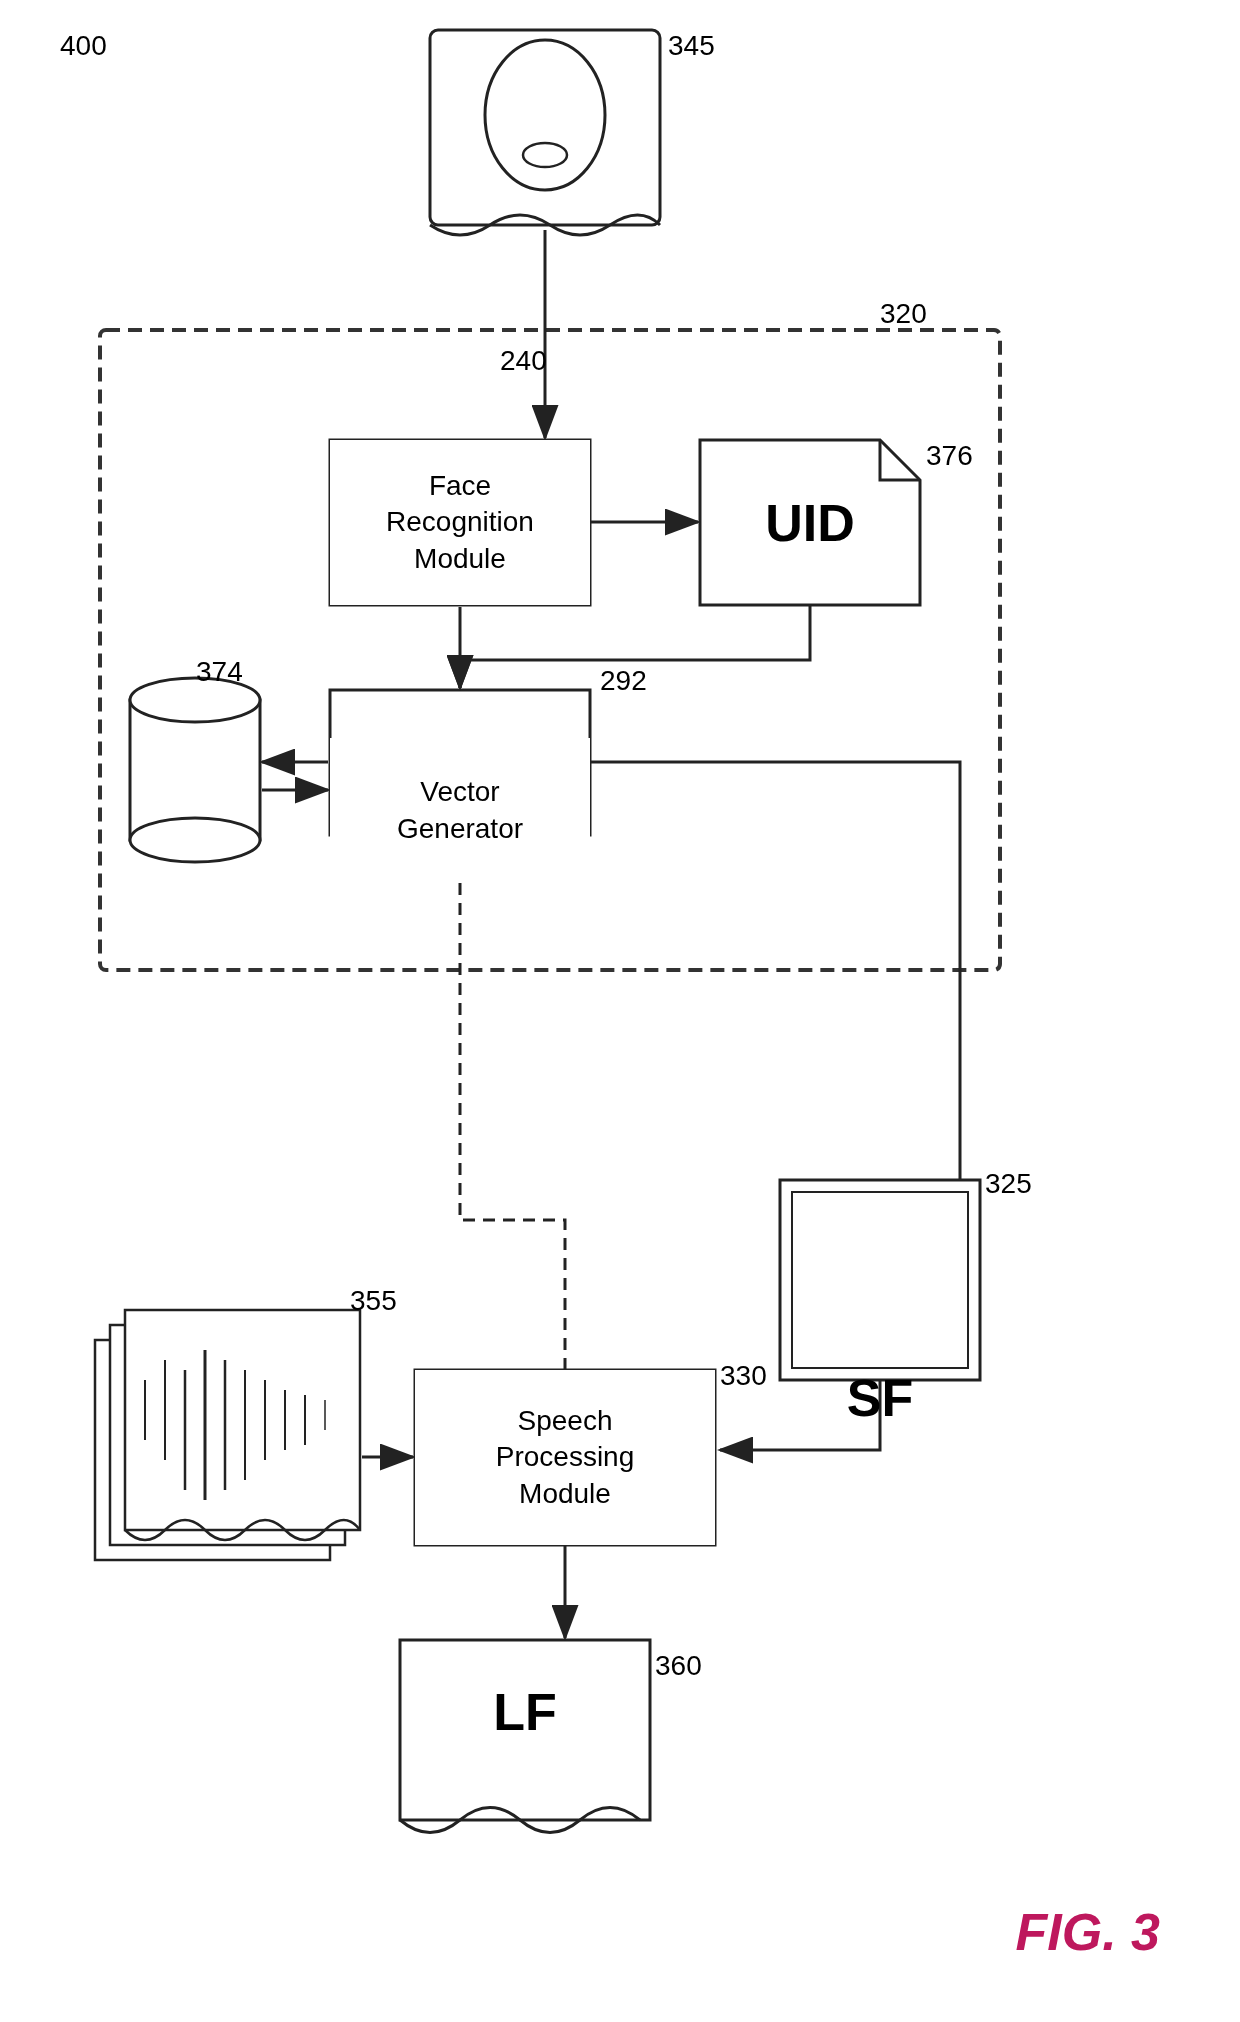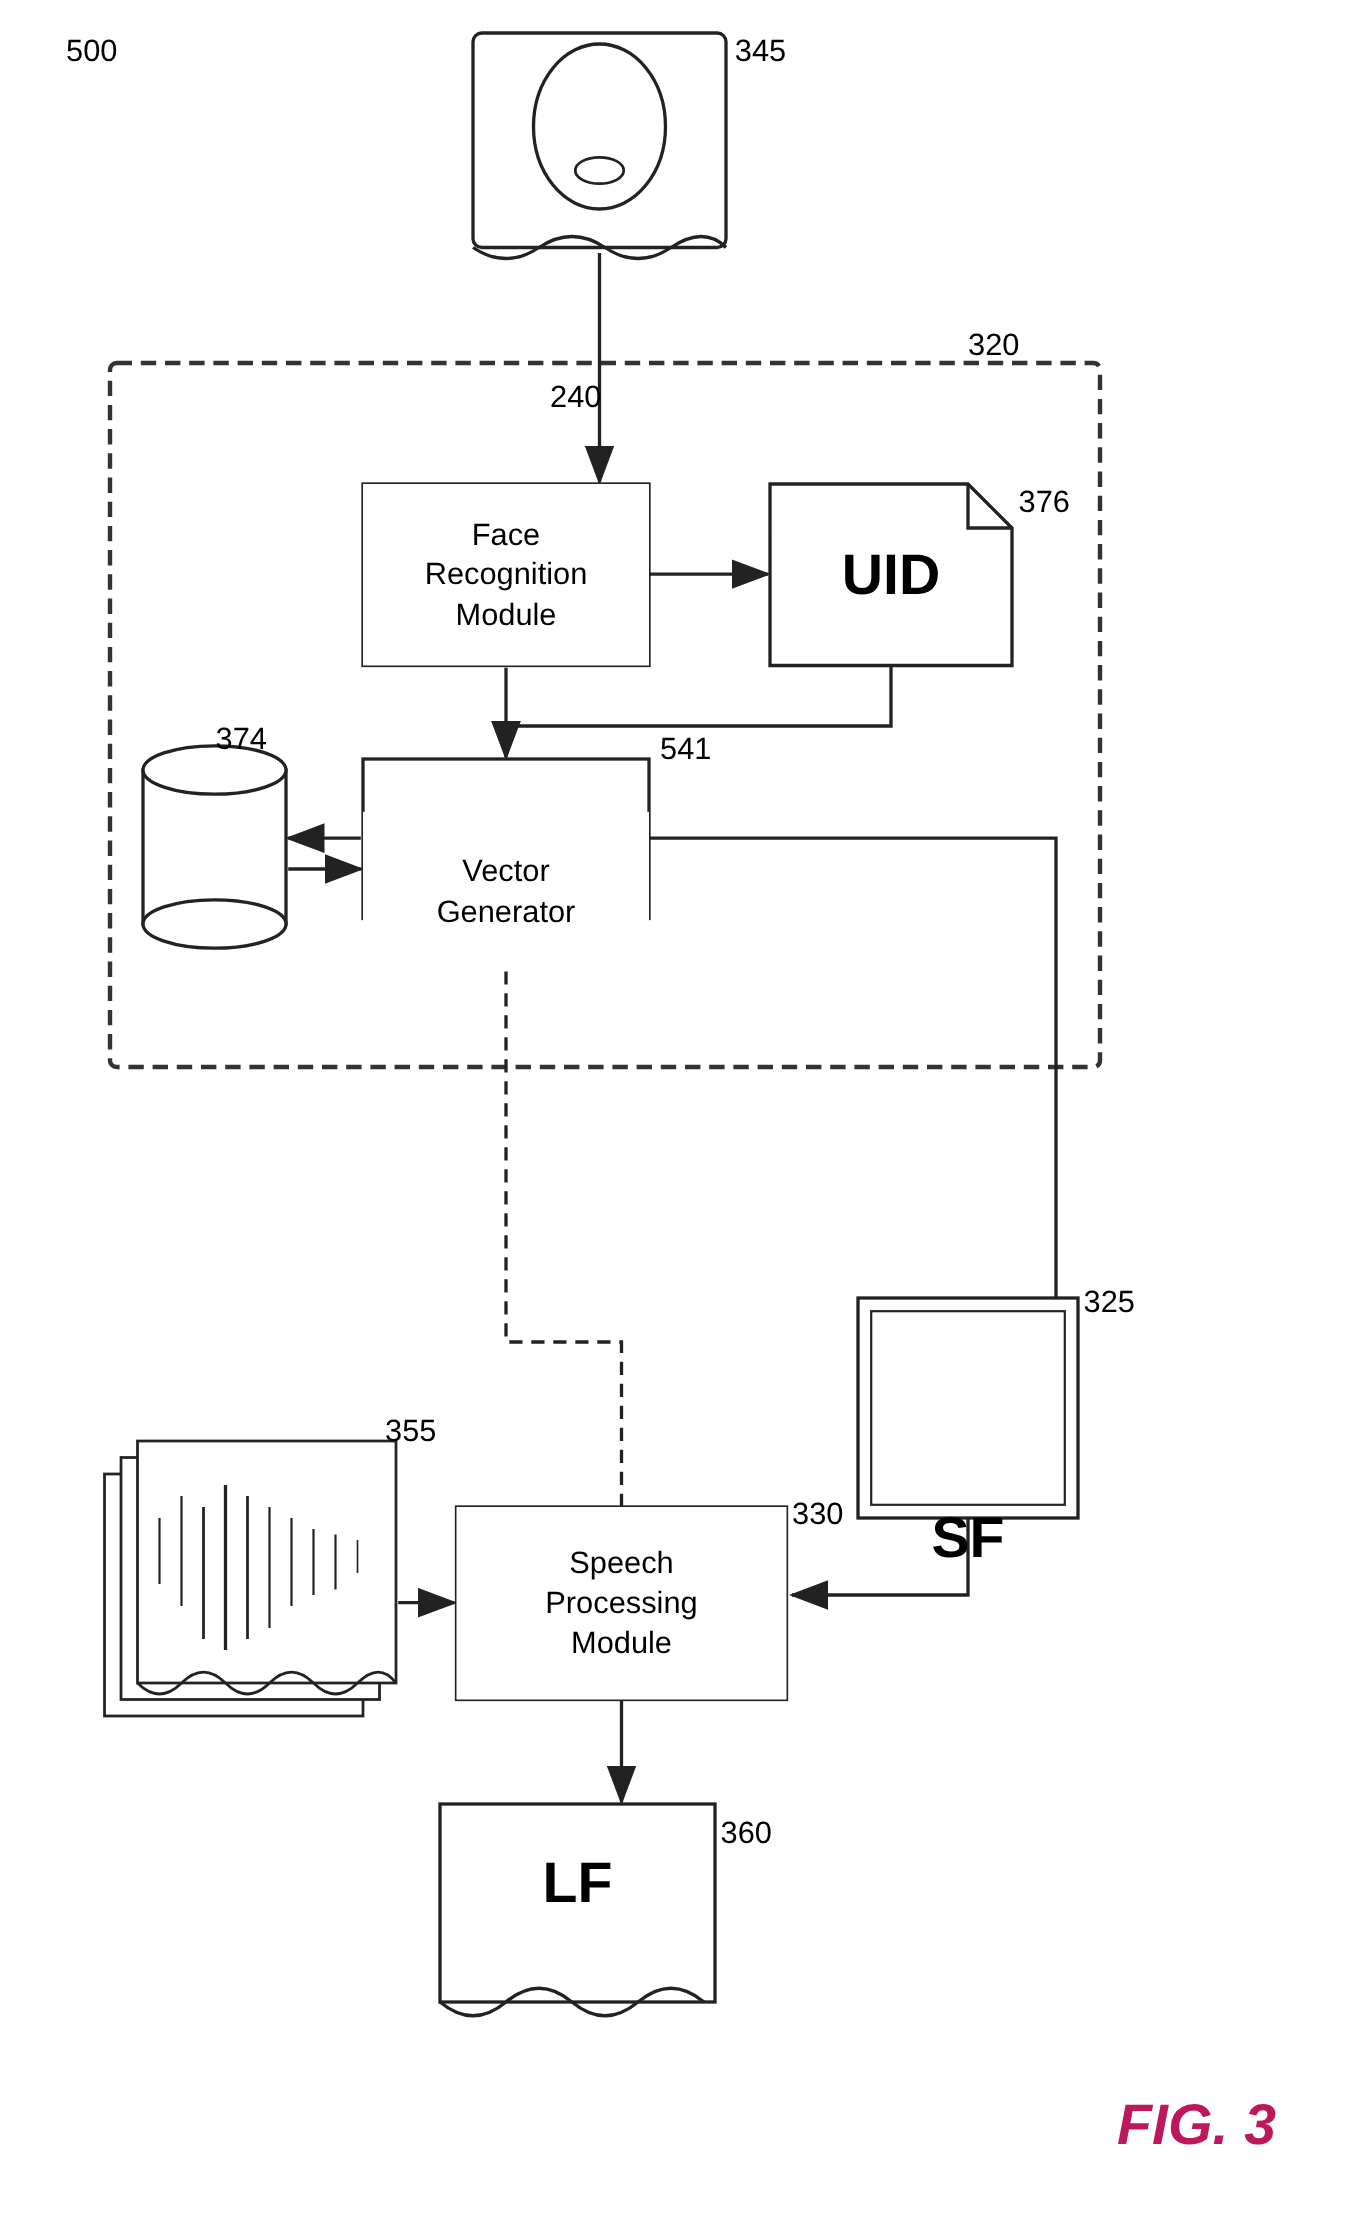--- a/index.html
+++ b/index.html
@@ -132,41 +132,41 @@
     <polyline points="565,1370 565,1220 460,1220 460,837" fill="none" stroke="#222" stroke-width="3" stroke-dasharray="12,8" marker-end="url(#arr-dashed)"></polyline>
 
     <rect x="400" y="1640" width="250" height="180" fill="white" stroke="#222" stroke-width="3"></rect>
 
     <path d="M400 1820 Q430 1845 460 1820 Q490 1795 520 1820 Q550 1845 580 1820 Q610 1795 640 1820" fill="none" stroke="#222" stroke-width="3"></path>
 
     <line x1="565" y1="1545" x2="565" y2="1638" stroke="#222" stroke-width="3" marker-end="url(#arr)"></line>
 
   </svg>
 
-  <div class="label-num" style="left:60px; top:30px;">500</div>
+  <div class="label-num" style="left:60px; top:30px;">400</div>
 
   <div class="label-num" style="left:668px; top:30px;">345</div>
 
   <div class="label-num" style="left:880px; top:298px;">320</div>
 
   <div class="label-num" style="left:500px; top:345px;">240</div>
 
   <div class="solid-box" style="left:330px; top:440px; width:260px; height:165px; border:none; font-size:28px;text-align:center;">
     <span style="white-space:pre-line;">Face
 Recognition
 Module</span>
   </div>
 
   <div class="label-num" style="left:926px; top:440px;">376</div>
 
   <div style="position:absolute; left:700px; top:440px; width:220px; height:165px; display:flex; align-items:center; justify-content:center; font-size:52px; font-weight:bold;">
     <span>UID</span>
   </div>
 
-  <div class="label-num" style="left:600px; top:665px;">541</div>
+  <div class="label-num" style="left:600px; top:665px;">292</div>
 
   <div class="solid-box" style="left:330px; top:690px; width:260px; height:145px; border:none; font-size:28px;margin-top:48px;">
     <span style="white-space:pre-line;">Vector
 Generator</span>
   </div>
 
   <div class="label-num" style="left:196px; top:656px;">374</div>
 
   <div class="label-num" style="left:985px; top:1168px;">325</div>
 

